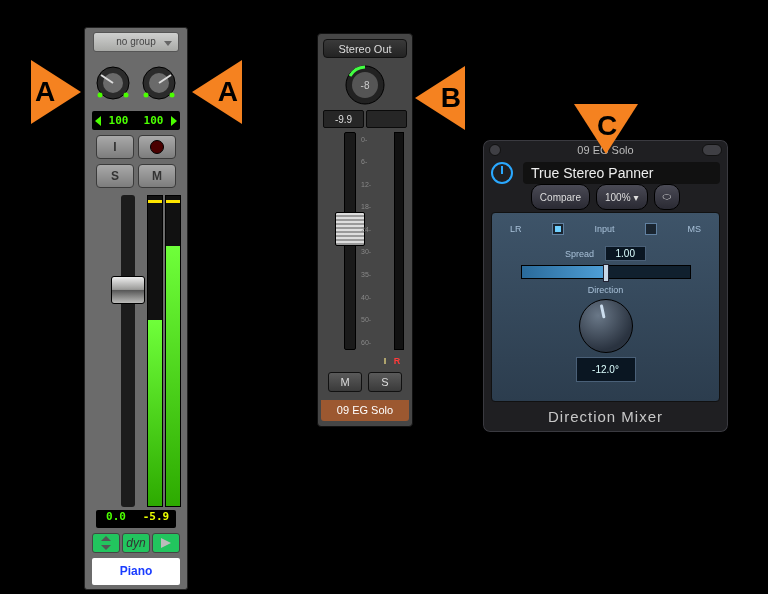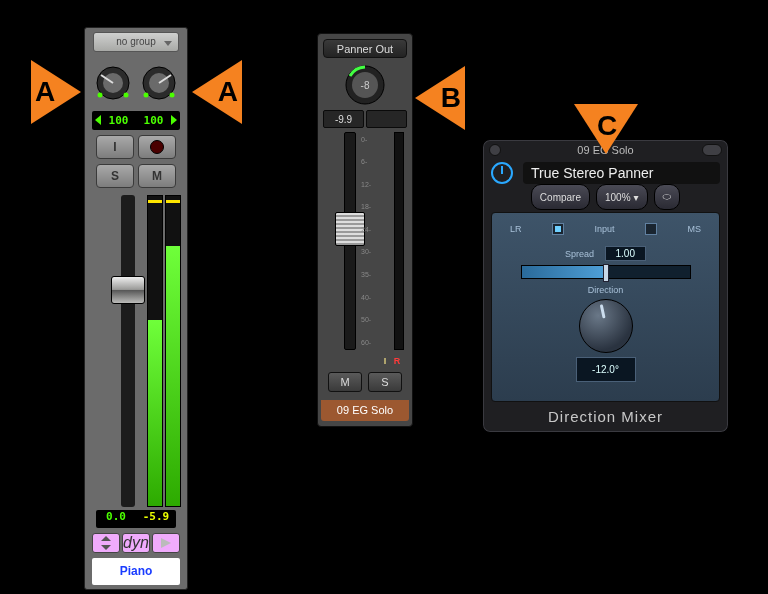--- a/index.html
+++ b/index.html
@@ -26,21 +26,21 @@
 .pt-track{position:absolute;left:30px;top:0;width:14px;height:100%;background:#1c1c1c;border-radius:3px}
 .pt-cap{position:absolute;left:20px;width:34px;height:28px;background:linear-gradient(#eee,#9a9a98 48%,#555 50%,#bcbcba);border:1px solid #000;border-radius:3px}
 .pt-meters{position:absolute;right:0;top:0;width:34px;height:100%;display:flex;gap:2px}
 .pt-meter{flex:1;background:#111;border:1px solid #000;position:relative;display:flex;flex-direction:column-reverse}
 .pt-meter .grn{background:linear-gradient(#6fff3a,#2daa00);width:100%}
 .pt-meter .yl{position:absolute;left:0;right:0;height:3px;background:#ffe600}
 .pt-readout{width:80px;height:18px;background:#000;border-radius:2px;display:flex;font-size:11px;font-weight:bold;font-family:monospace;color:#4bff00}
 .pt-readout span{flex:1;text-align:center}
 .pt-readout .pk{color:#eaff00}
 .pt-foot{width:88px;height:20px;display:flex;gap:2px;margin-top:2px}
-.pt-foot .sb{flex:1;background:#f0abfc;border:1px solid #444;border-radius:3px;font-size:16px;display:flex;align-items:center;justify-content:center;color:#333;font-style:italic}
+.pt-foot .sb{flex:1;background:#22c55e;border:1px solid #444;border-radius:3px;font-size:12px;display:flex;align-items:center;justify-content:center;color:#333;font-style:italic}
 .pt-name{width:88px;height:28px;background:#fff;color:#1a3cff;font-size:12px;font-weight:bold;display:flex;align-items:center;justify-content:center;margin-top:2px;border-radius:2px}
 
 
 .lg-strip{position:absolute;left:317px;top:33px;width:96px;height:394px;background:#464646;border:1px solid #111;border-radius:4px;display:flex;flex-direction:column;align-items:center;padding:5px 3px;gap:4px}
 .lg-out{width:84px;height:20px;background:linear-gradient(#3a3a3a,#232323);border:1px solid #111;border-radius:4px;font-size:11px;color:#ddd;display:flex;align-items:center;justify-content:center}
 .lg-pan{width:42px;height:42px;margin-top:2px;position:relative}
 .lg-pan svg{overflow:visible}
 .lg-pan-val{position:absolute;left:0;right:0;top:16px;text-align:center;font-size:10px;color:#ccc}
 .lg-db-row{width:84px;height:18px;display:flex;gap:2px}
 .lg-db{flex:1;background:#262626;border:1px solid #0a0a0a;border-radius:2px;font-size:10px;color:#ddd;display:flex;align-items:center;justify-content:center}
@@ -173,21 +173,21 @@
       <svg width="12" height="12">
           <polygon points="1,1 11,6 1,11" fill="#bbb"></polygon>
         </svg>
     </div>
   </div>
 
   <div class="pt-name">Piano</div>
 </div>
 
 <div class="lg-strip">
-  <div class="lg-out">Panner Out</div>
+  <div class="lg-out">Stereo Out</div>
 
   <div class="lg-pan">
     <svg width="42" height="42">
         <circle cx="21" cy="21" r="19" fill="#222" stroke="#000"></circle>
         <path d="M21 3 A18 18 0 0 0 6 12" stroke="#42ff42" stroke-width="3" fill="none"></path>
         <circle cx="21" cy="21" r="13" fill="#555"></circle>
       </svg>
     <div class="lg-pan-val">-8</div>
   </div>
 

